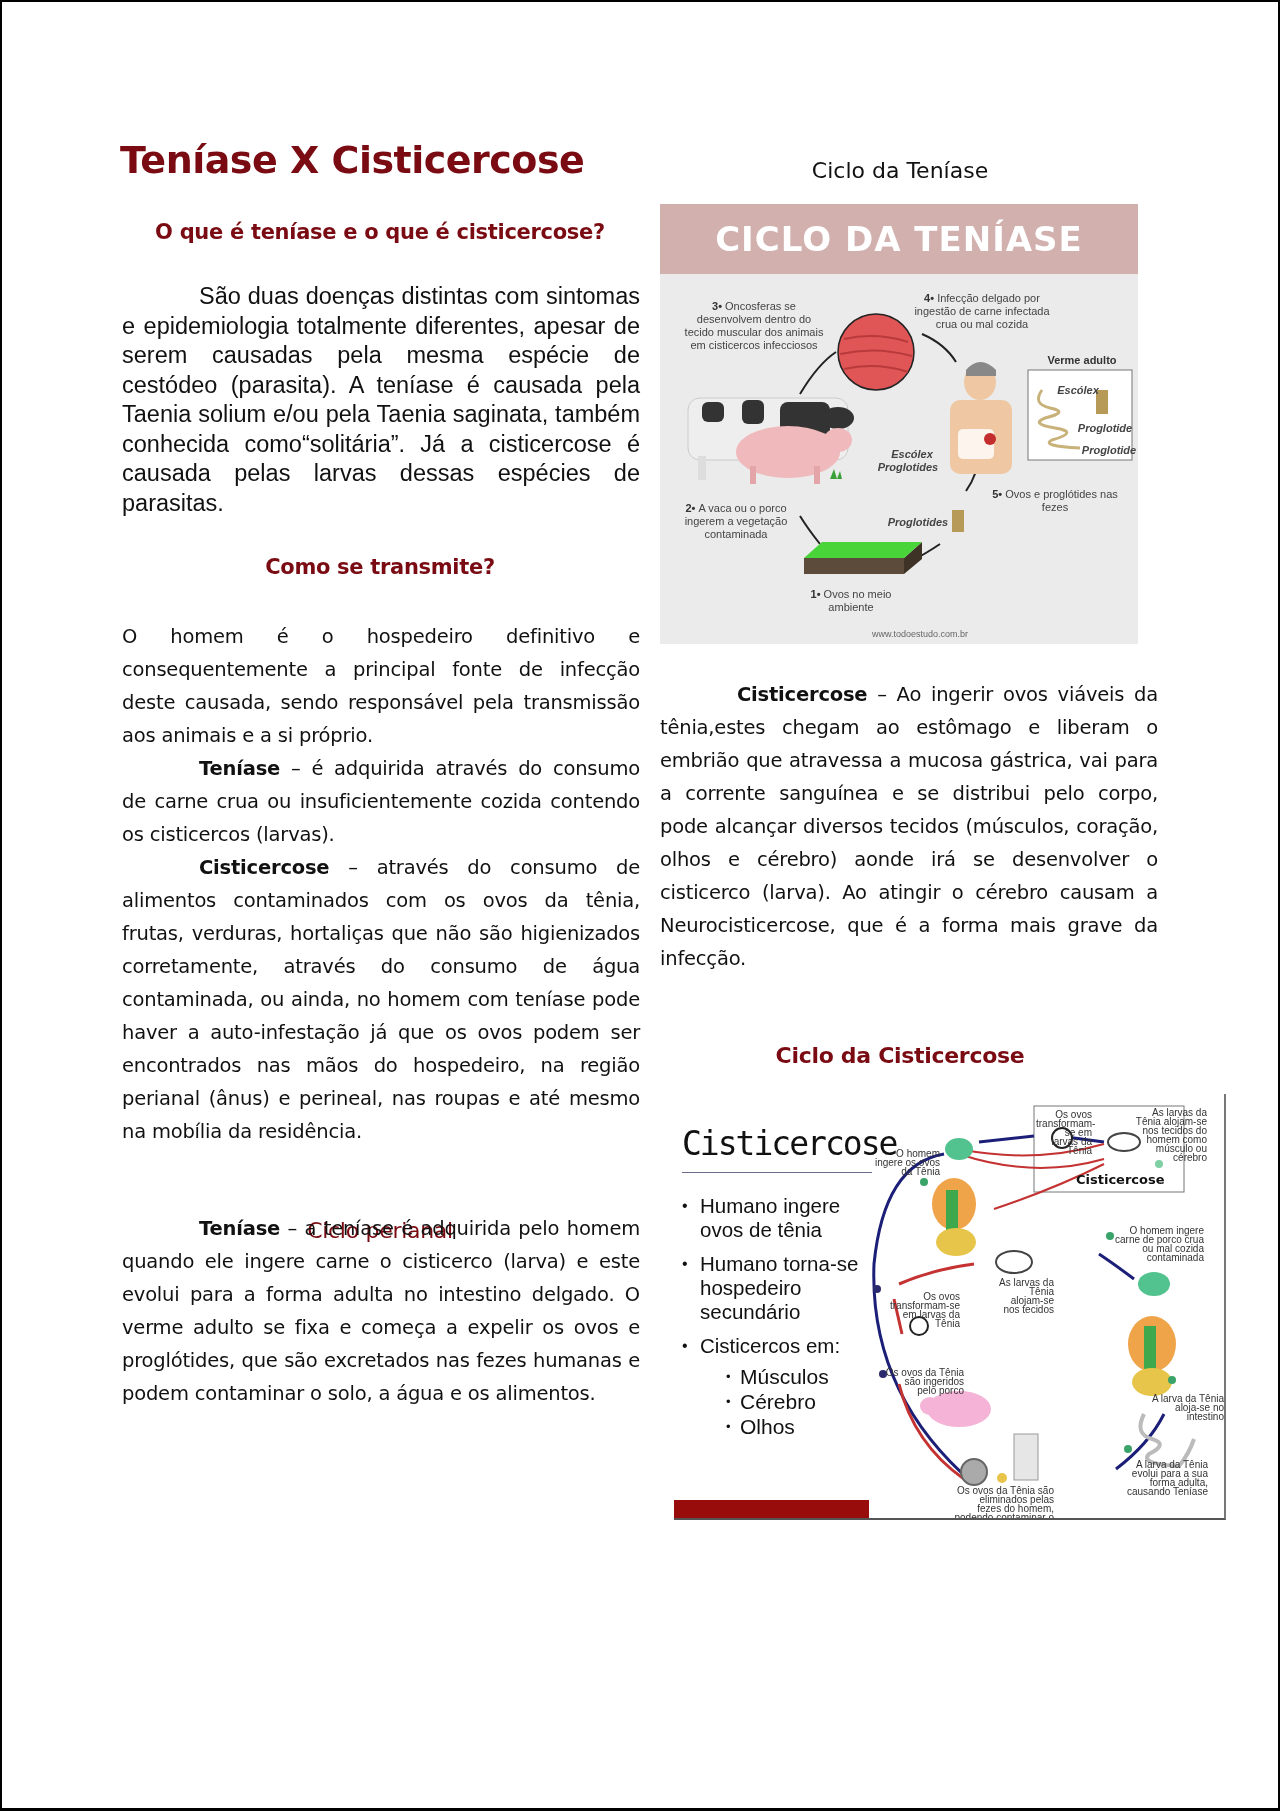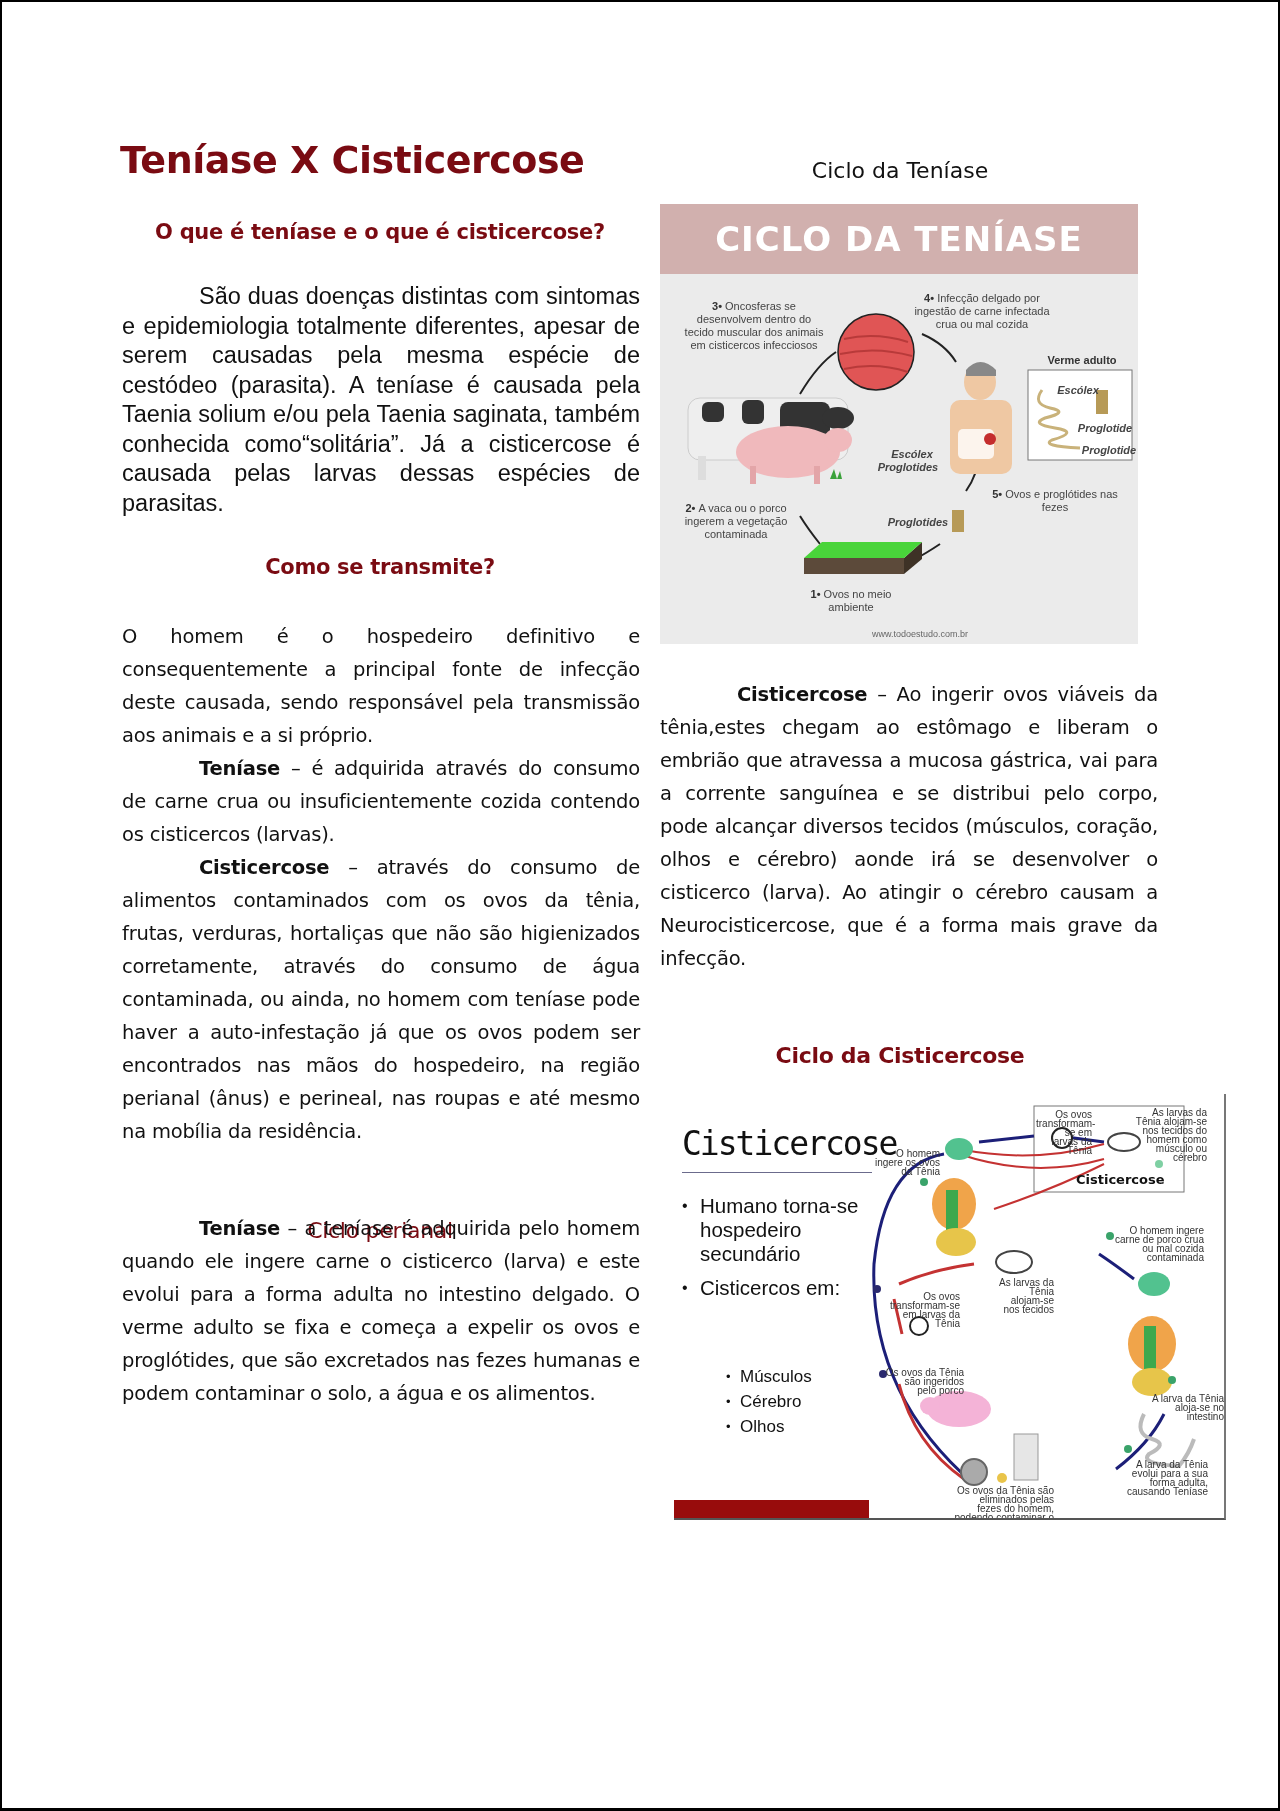--- a/index.html
+++ b/index.html
@@ -38,21 +38,21 @@
   .fig1 .lbl i { font-style: italic; font-weight: bold; color: #444; }
   .fig1 svg { position: absolute; left: 0; top: 0; }
 
   
   .fig2 { position: absolute; left: 674px; top: 1094px; width: 552px; height: 426px; background: #fff; border-right: 2px solid #777; border-bottom: 2px solid #555; overflow: hidden; }
   .fig2-title { position: absolute; left: 8px; top: 30px; font-size: 33px; font-family: "DejaVu Sans Mono", monospace; color: #111; letter-spacing: -2px; }
   .fig2-rule { position: absolute; left: 8px; top: 78px; width: 190px; height: 1px; background: #6b6b8c; }
   .fig2-list { position: absolute; left: 8px; top: 100px; width: 200px; font-family: "Liberation Sans", sans-serif; font-size: 20.5px; line-height: 24px; color: #111; }
   .fig2-list .li { position: relative; padding-left: 18px; margin-bottom: 10px; }
   .fig2-list .li::before { content: "•"; position: absolute; left: 0; top: 0; font-size: 16px; }
-  .fig2-sub { position: absolute; left: 52px; top: 270px; font-family: "Liberation Sans", sans-serif; font-size: 17px; line-height: 25px; color: #111; }
+  .fig2-sub { position: absolute; left: 52px; top: 270px; font-family: "Liberation Sans", sans-serif; font-size: 21px; line-height: 25px; color: #111; }
   .fig2-sub .li { position: relative; padding-left: 14px; }
   .fig2-sub .li::before { content: "•"; position: absolute; left: 0; top: 0; font-size: 13px; }
   .fig2-bar { position: absolute; left: 0; top: 406px; width: 195px; height: 20px; background: #980c0c; }
   .fig2 svg { position: absolute; left: 0; top: 0; }
   .fig2 .tl { position: absolute; font-size: 10px; line-height: 9px; color: #333; text-align: right; font-family: "Liberation Sans", sans-serif; }
   .fig2 .boxlbl { position: absolute; font-size: 13px; font-weight: bold; color: #111; font-family: "DejaVu Sans", sans-serif; }
 </style>
 </head>
 <body>
 
@@ -140,20 +140,21 @@
 </div>
 
 <p class="para comic indent p-cisti"><span class="bold">Cisticercose</span><span> – Ao ingerir ovos viáveis da tênia,estes chegam ao estômago e liberam o embrião que atravessa a mucosa gástrica, vai para a corrente sanguínea e se distribui pelo corpo, pode alcançar diversos tecidos (músculos, coração, olhos e cérebro) aonde irá se desenvolver o cisticerco (larva). Ao atingir o cérebro causam a Neurocisticercose, que é a forma mais grave da infecção.</span></p>
 
 <h2 class="h2 q4">Ciclo da Cisticercose</h2>
 
 <div class="fig2">
   <div class="fig2-title">Cisticercose</div>
   <div class="fig2-rule"></div>
   <div class="fig2-list">
+    <div class="li">Humano ingere ovos de tênia</div>
     <div class="li">Humano torna-se hospedeiro secundário</div>
     <div class="li">Cisticercos em:</div>
   </div>
   <div class="fig2-sub">
     <div class="li">Músculos</div>
     <div class="li">Cérebro</div>
     <div class="li">Olhos</div>
   </div>
   <div class="fig2-bar"></div>
 

